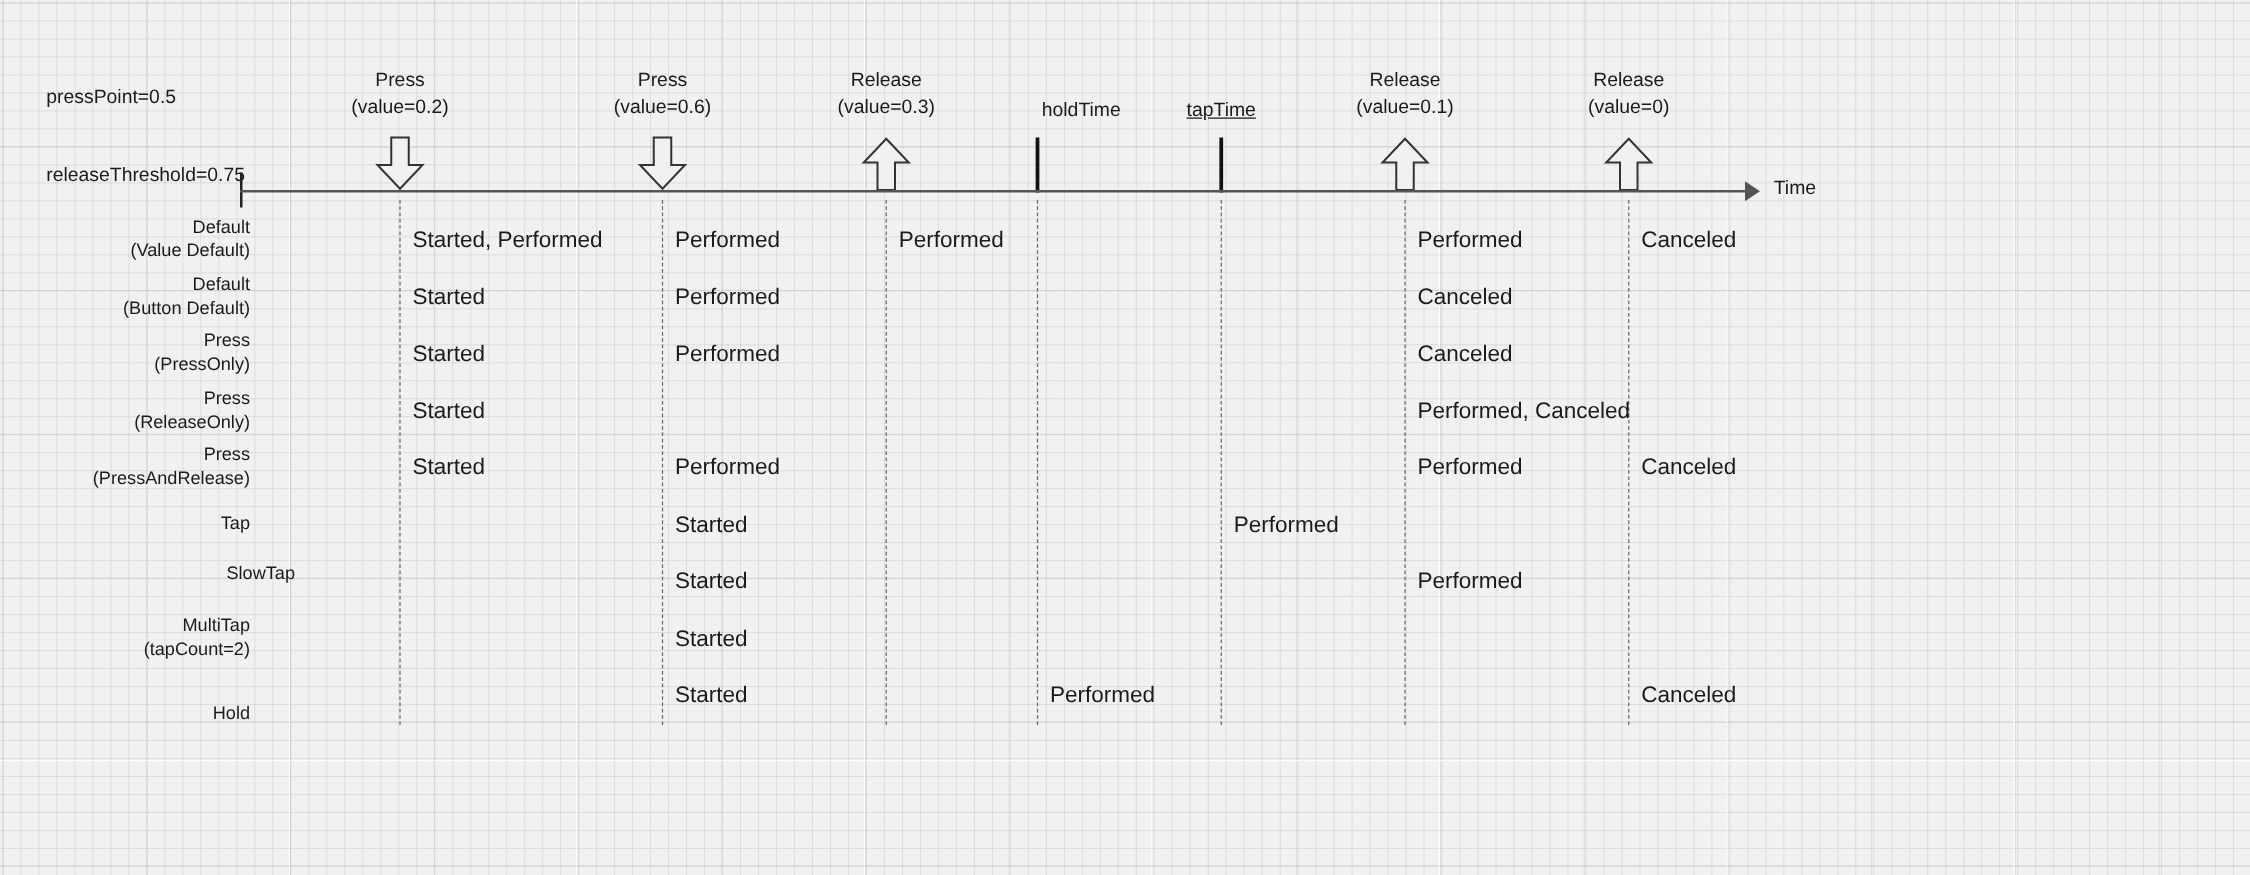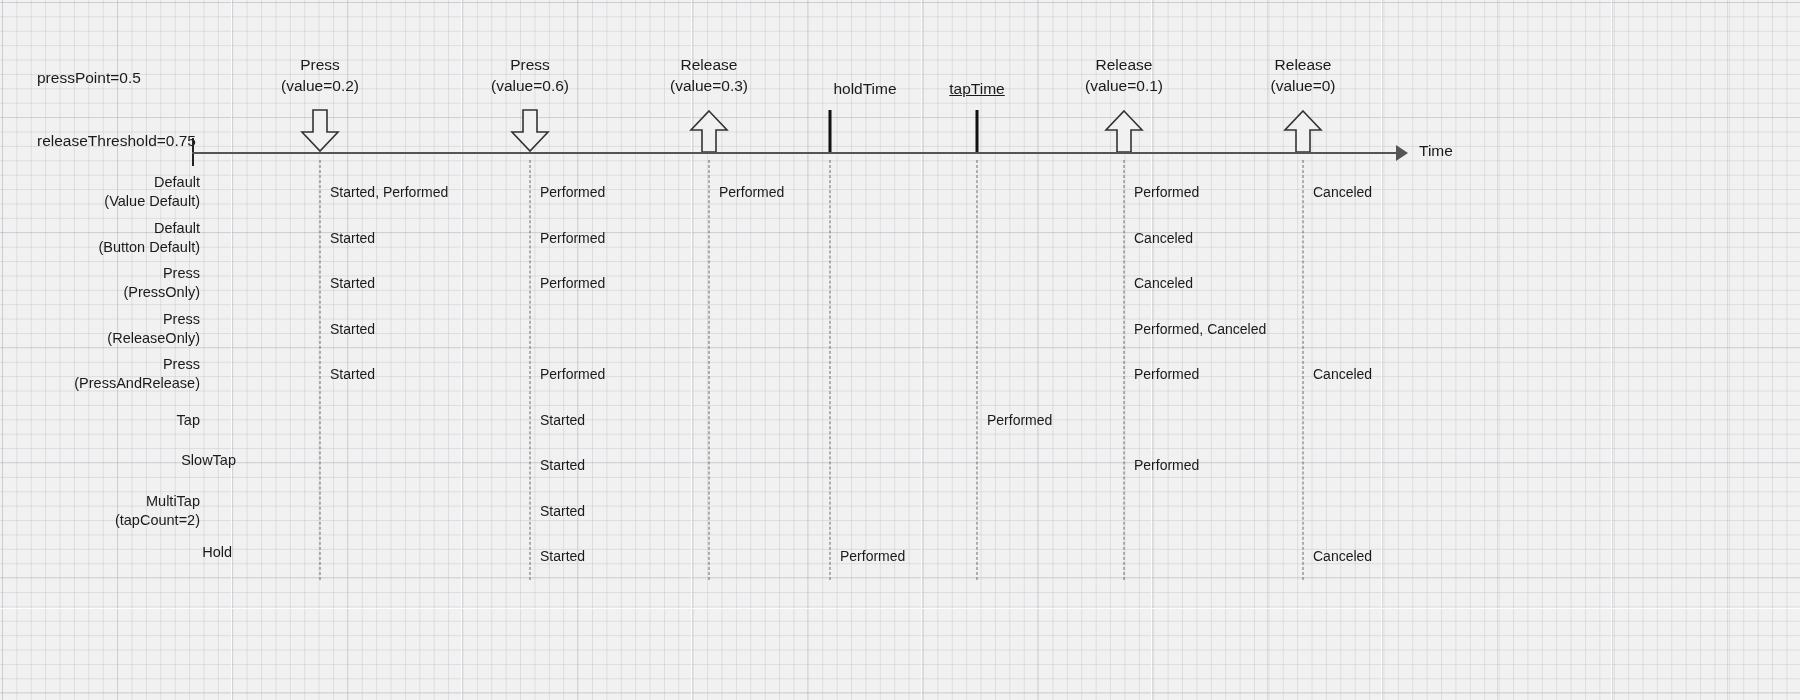--- a/index.html
+++ b/index.html
@@ -132,21 +132,21 @@
     transform: translate(-100%, -50%);
     text-align: right;
     font-size: 14.5px;
     color: #1a1a1a;
     line-height: 19px;
     white-space: pre;
   }
   .cell {
     position: absolute;
     transform: translateY(-50%);
-    font-size: 14px;
+    font-size: 18px;
     color: #1a1a1a;
     white-space: nowrap;
   }
 </style>
 </head>
 <body>
 
 <div id="canvas">
 
   <div class="seam-v" style="left:231px"></div>
@@ -255,19 +255,19 @@
       <div class="cell" style="left: 1134px; top: 374px;">Performed</div>
       <div class="cell" style="left: 1313px; top: 374px;">Canceled</div>
       <div class="row-label" style="left: 200px; top: 420px;"><div>Tap</div></div>
       <div class="cell" style="left: 540px; top: 420px;">Started</div>
       <div class="cell" style="left: 987px; top: 420px;">Performed</div>
       <div class="row-label" style="left: 200px; top: 460px; margin-left: 36px;"><div>SlowTap</div></div>
       <div class="cell" style="left: 540px; top: 465px;">Started</div>
       <div class="cell" style="left: 1134px; top: 465px;">Performed</div>
       <div class="row-label" style="left: 200px; top: 511px;"><div>MultiTap</div><div>(tapCount=2)</div></div>
       <div class="cell" style="left: 540px; top: 511px;">Started</div>
-      <div class="row-label" style="left: 200px; top: 552px; margin-left: 32px;"><div>Hold</div></div>
+      <div class="row-label" style="left: 200px; top: 572px;"><div>Hold</div></div>
       <div class="cell" style="left: 540px; top: 556px;">Started</div>
       <div class="cell" style="left: 840px; top: 556px;">Performed</div>
       <div class="cell" style="left: 1313px; top: 556px;">Canceled</div>
     </div>
 
 </div>
 
 </body></html>

